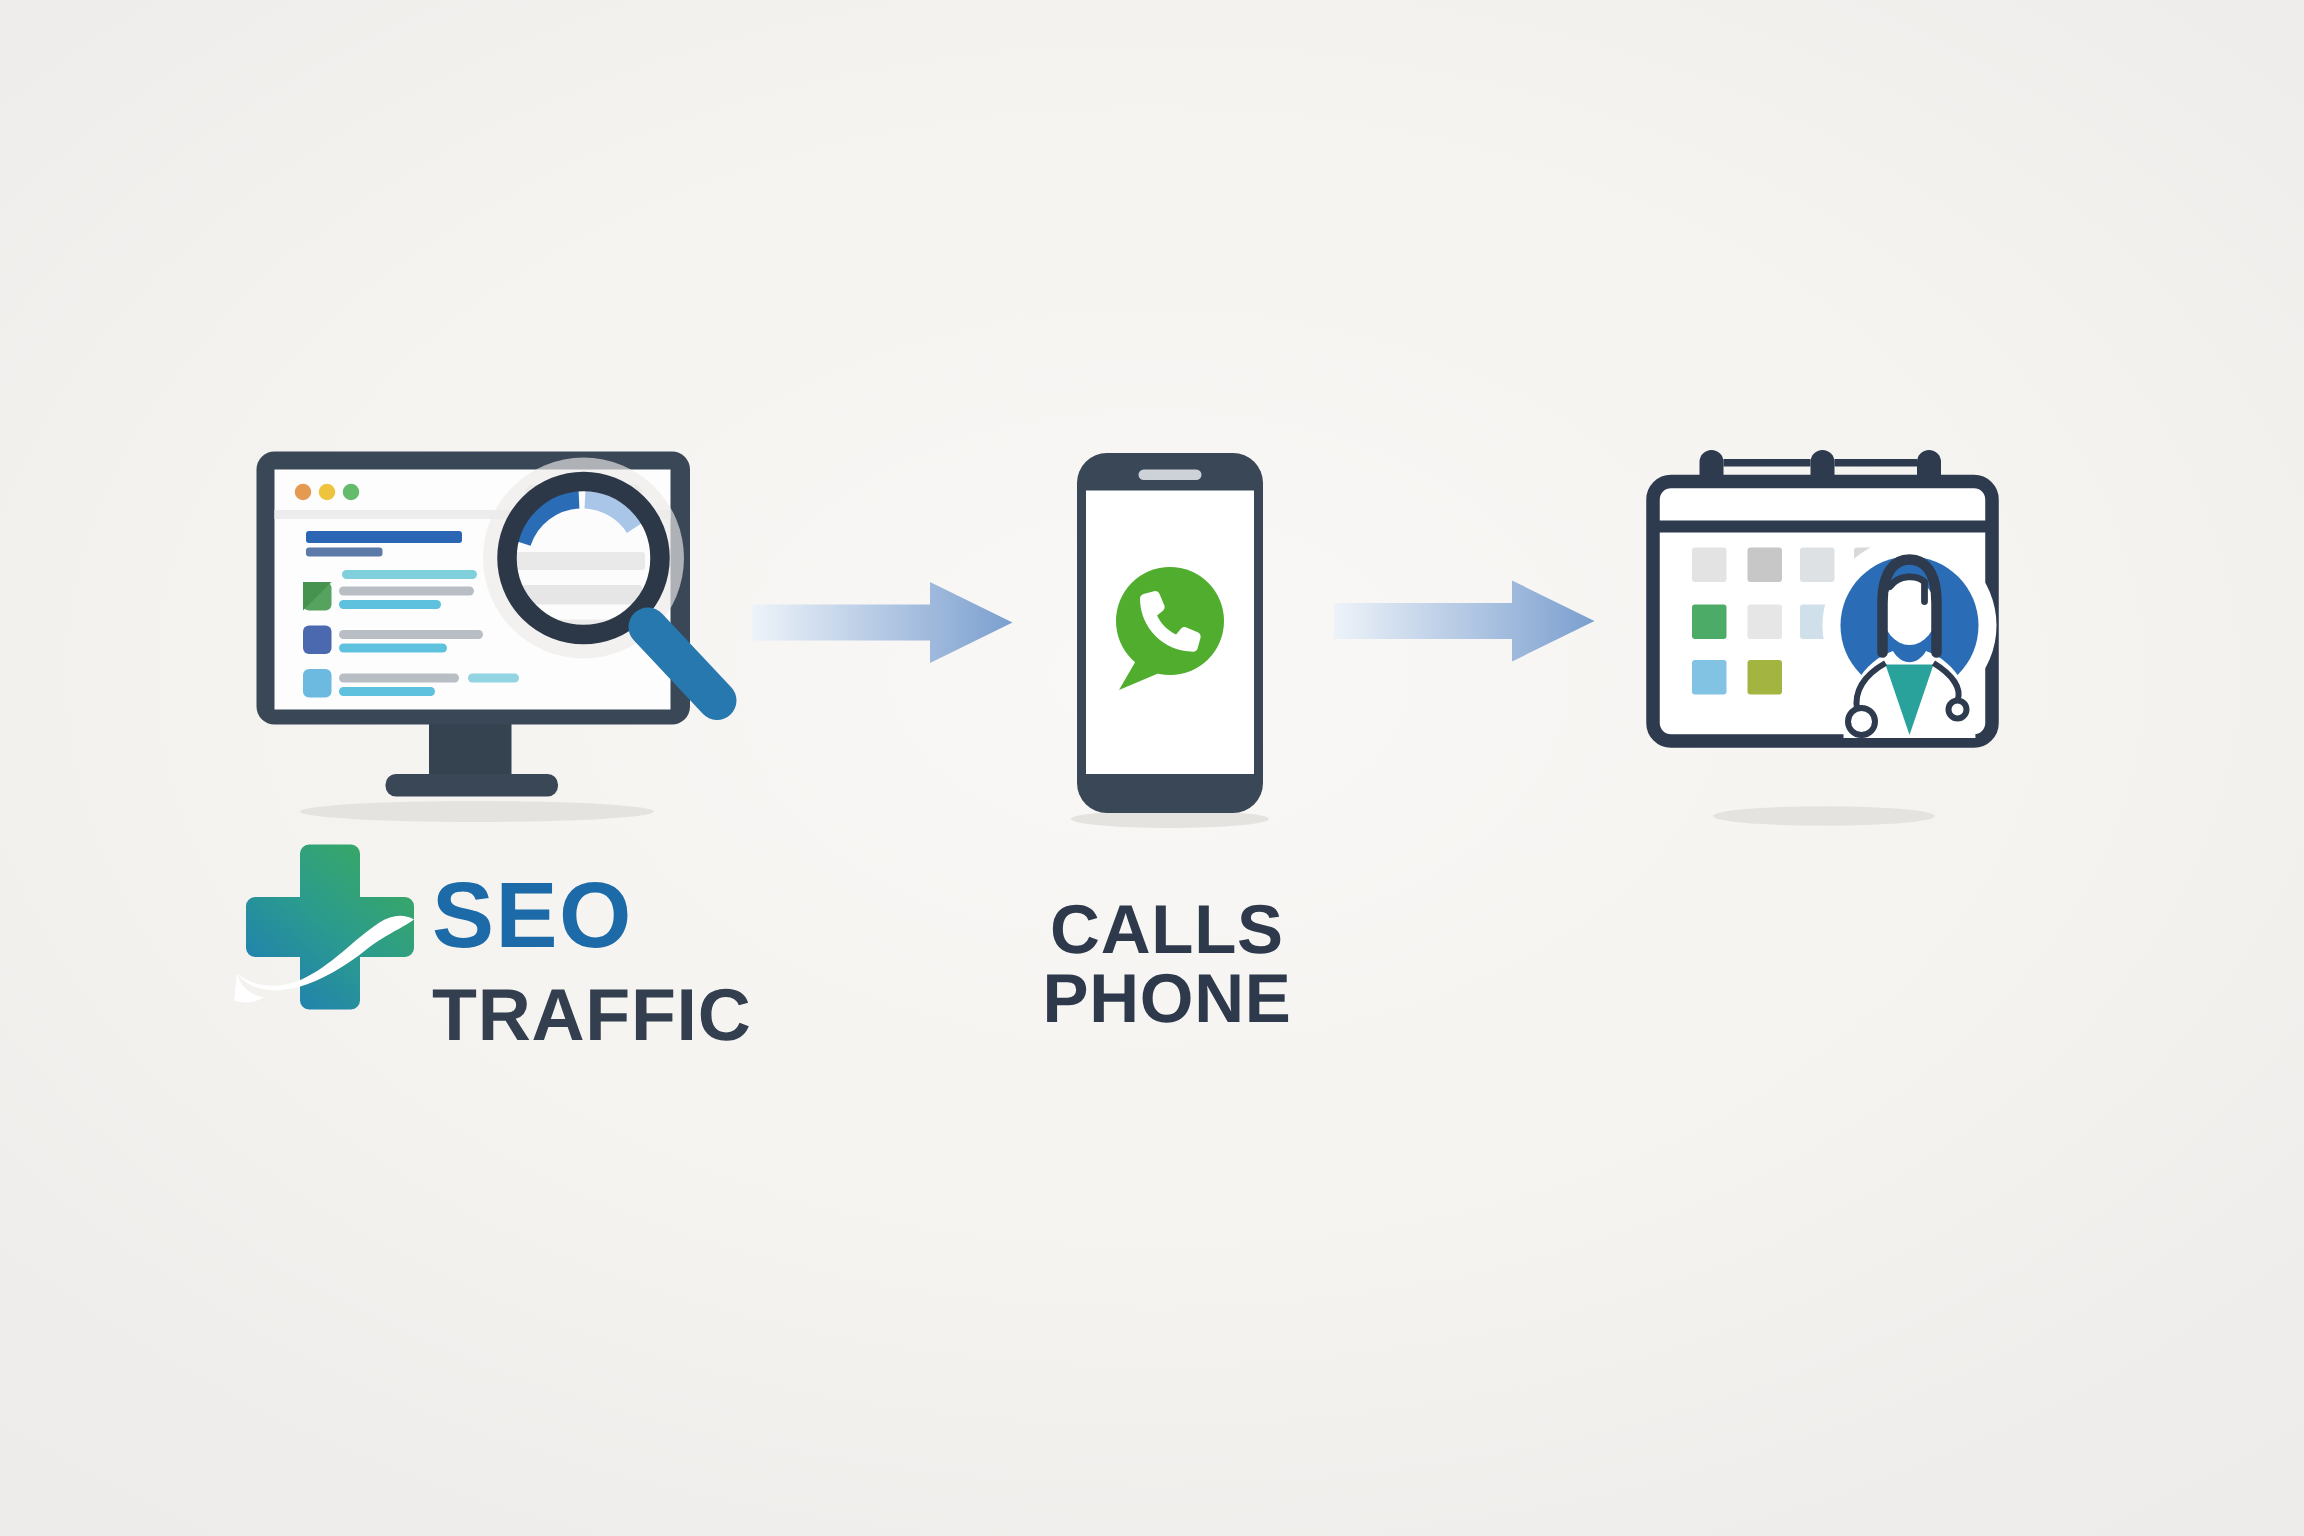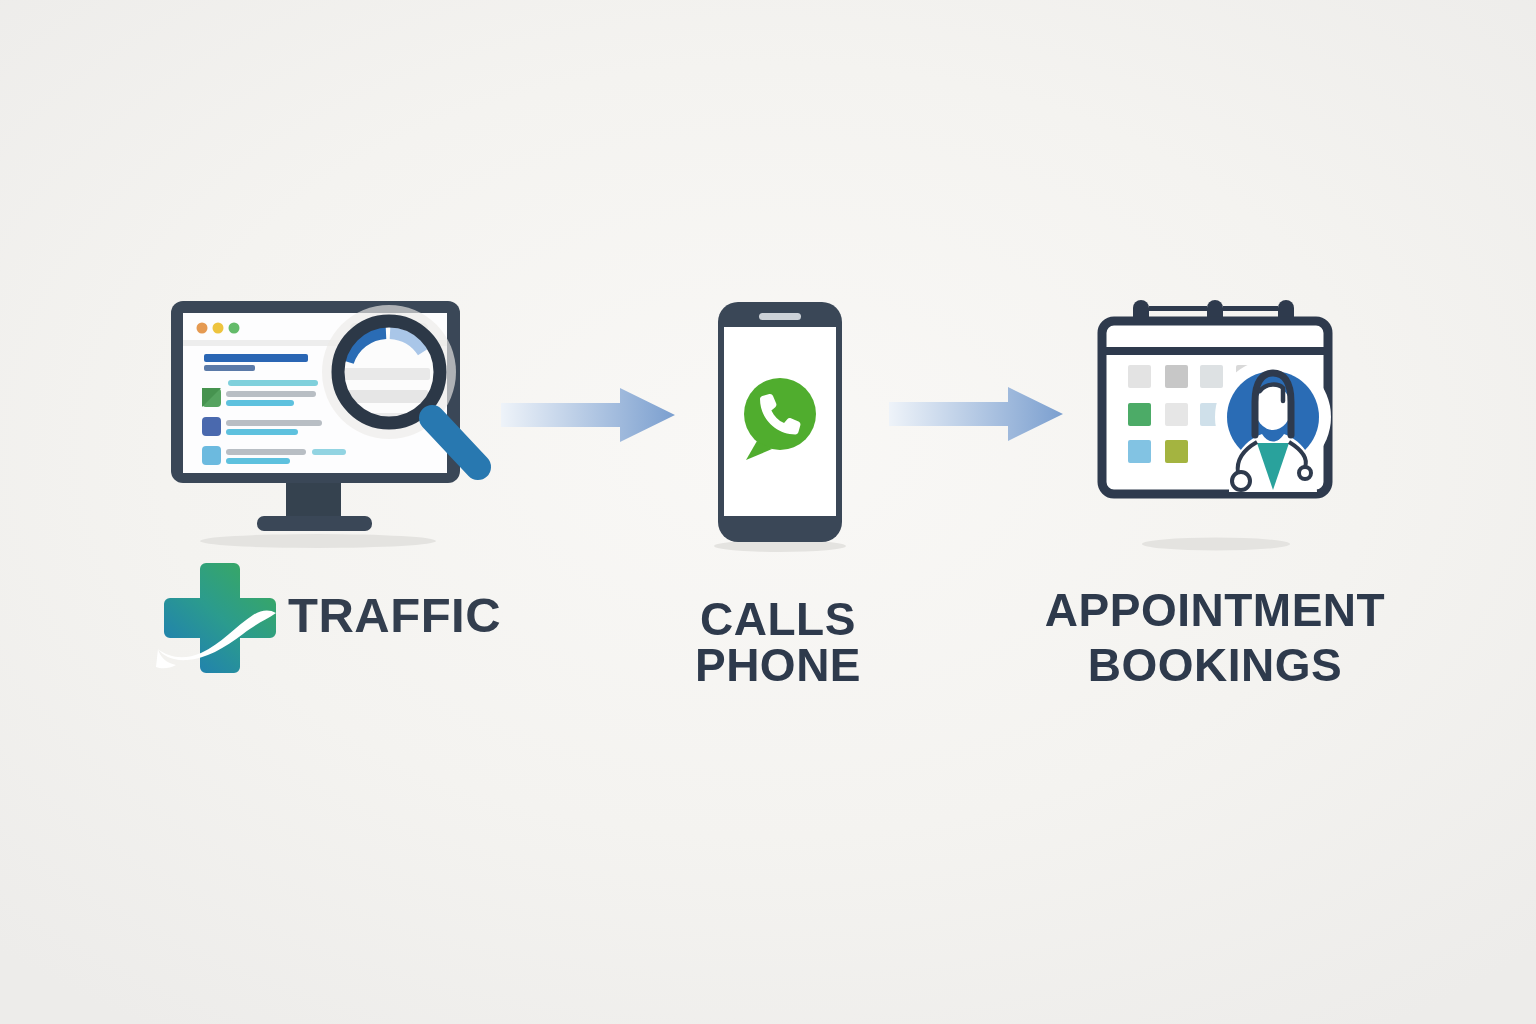--- a/index.html
+++ b/index.html
@@ -156,26 +156,23 @@
     </g>
   </svg>
 
   <svg class="icon-svg" style="left:156px;top:556px" width="140" height="135" viewBox="0 0 140 135">
     <path fill="url(#crossGrad)" d="M50,7 h28 a6,6 0 0 1 6,6 v29 h30 a6,6 0 0 1 6,6 v28 a6,6 0 0 1 -6,6 h-30 v29 a6,6 0 0 1 -6,6 h-28 a6,6 0 0 1 -6,-6 v-29 h-30 a6,6 0 0 1 -6,-6 v-28 a6,6 0 0 1 6,-6 h30 v-29 a6,6 0 0 1 6,-6 z"></path>
     <path fill="#ffffff" d="M 2,93 C 13,102 29,104 45,97 C 65,88 80,70 97,59 C 105,54 113,53 120,57 C 110,64 101,67 87,78 C 69,92 49,103 31,104 C 17,105 7,100 2,93 Z"></path>
     <path fill="#ffffff" d="M 2,93 C 4,101 10,107 20,109 C 13,113 5,113 0,111 Z"></path>
   </svg>
 
   <div id="label-seo" class="step-label" style="left:288px;top:580px">
+    <span class="label-line line-1">SEO</span>
     <span class="label-line line-2">TRAFFIC</span>
   </div>
 
   <div id="label-phone" class="step-label label-center" style="left:658px;top:587px;width:240px">
     <span class="label-line line-2">CALLS</span>
     <span class="label-line line-1">PHONE</span>
   </div>
 
-  <div id="label-appt" class="step-label label-center" style="left:1015px;top:587px;width:400px">
-    <span class="label-line line-1">APPOINTMENT</span>
-    <span class="label-line line-2">BOOKINGS</span>
-  </div>
 
 </div>
 
 </body></html>

